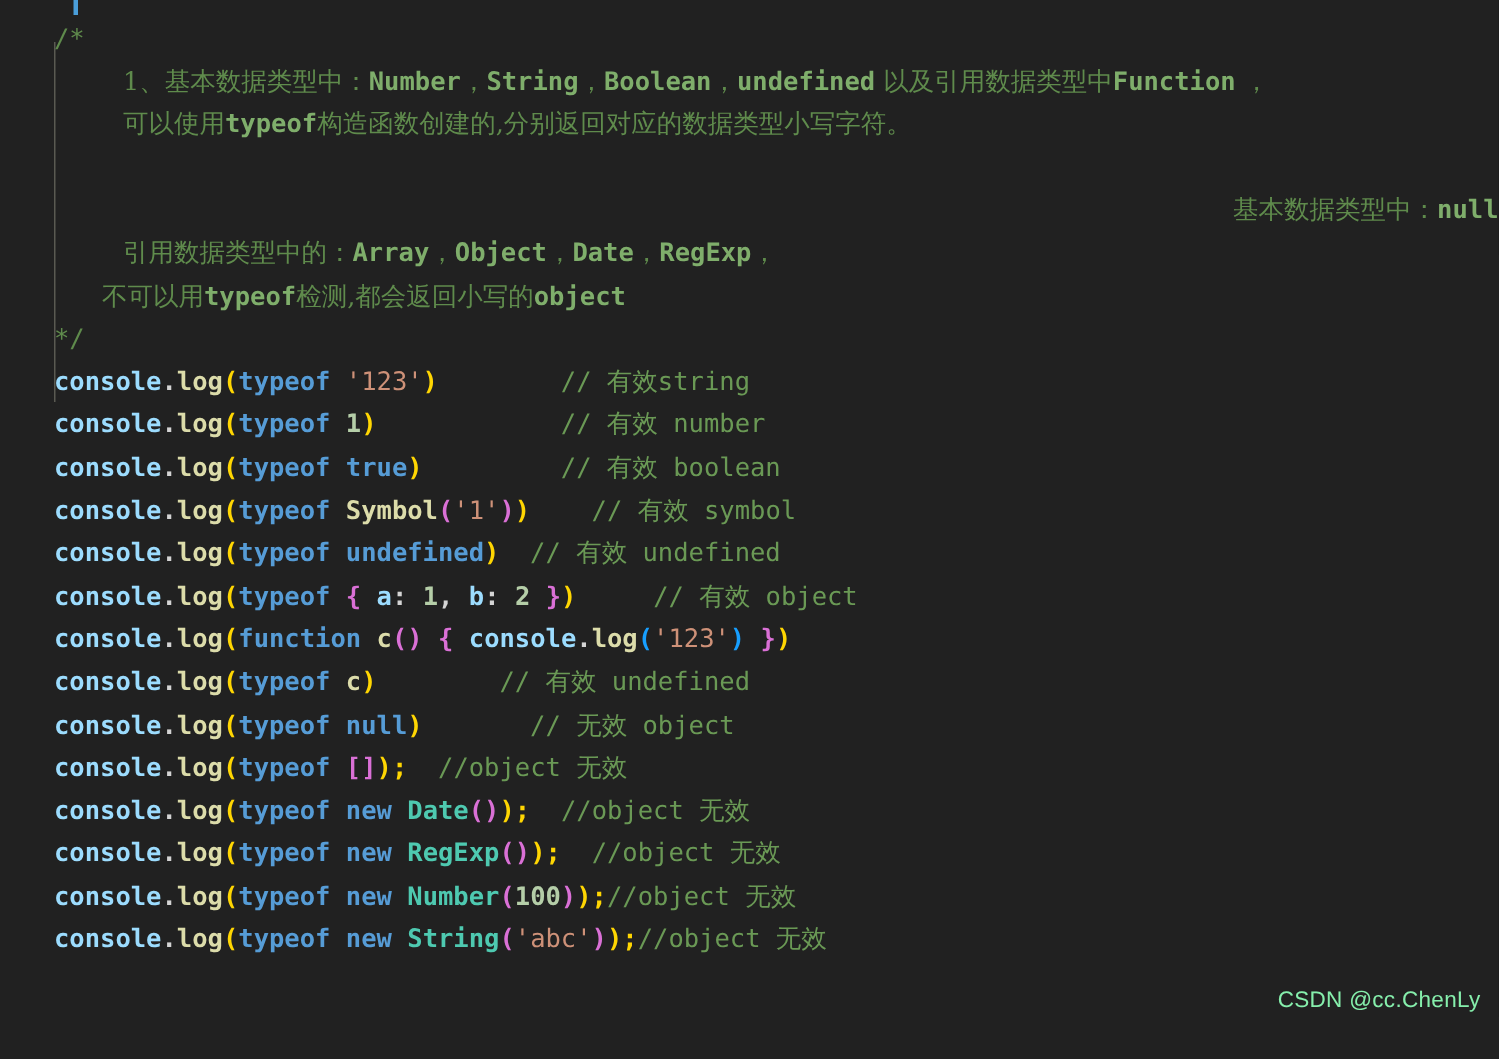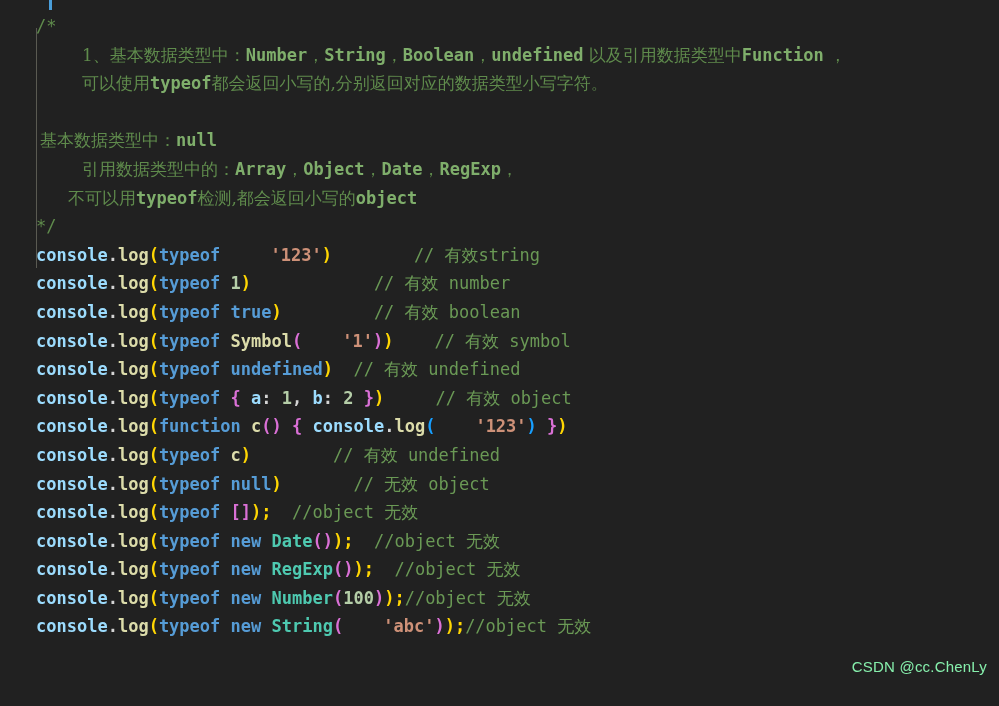--- a/index.html
+++ b/index.html
@@ -64,21 +64,21 @@
   }
   .cmt-doc   { color: #5f8b4c; }
   .cmt-green { color: #6a9955; }
   .cmt-code  { color: #7fae6b; }
 
   .c-console { color: #9cdcfe; font-weight: bold; }
   .c-prop    { color: #dcdcaa; font-weight: bold; }
   .c-kw      { color: #569cd6; font-weight: bold; }
   .c-fn      { color: #dcdcaa; font-weight: bold; }
   .c-class   { color: #4ec9b0; font-weight: bold; }
-  .c-str     { color: #ce9178; font-weight: bold; margin-left: 40px; }
+  .c-str     { color: #ce9178; font-weight: normal; }
   .c-num     { color: #b5cea8; font-weight: bold; }
   .c-punct   { color: #d4d4d4; font-weight: bold; }
   .c-semi    { color: #ffd602; font-weight: bold; }
   .b-gold    { color: #ffd602; font-weight: bold; }
   .b-pink    { color: #da70d6; font-weight: bold; }
   .b-blue    { color: #179fff; font-weight: bold; }
 
   .watermark {
     position: absolute;
     right: 12px;
@@ -99,23 +99,23 @@
   <div class="code-area">
 
     <div class="line-fragment">
       <span class="caret-frag"></span>
     </div>
 
     <div class="line cmt-doc">/*</div>
 
     <div id="comment-lines">
         <div class="line cmt-doc" style="padding-left: 82px;"><span class="cmt-body">1、基本数据类型中：</span><span class="mono cmt-code">Number</span><span class="cmt-body">，</span><span class="mono cmt-code">String</span><span class="cmt-body">，</span><span class="mono cmt-code">Boolean</span><span class="cmt-body">，</span><span class="mono cmt-code">undefined</span><span class="cmt-body"> 以及引用数据类型中</span><span class="mono cmt-code">Function</span><span class="cmt-body"> ，</span></div>
-        <div class="line cmt-doc" style="padding-left: 82px;"><span class="cmt-body">可以使用</span><span class="mono cmt-code">typeof</span><span class="cmt-body">都会返回小写的,分别返回对应的数据类型小写字符。</span></div>
+        <div class="line cmt-doc" style="padding-left: 82px;"><span class="cmt-body">可以使用</span><span class="mono cmt-code">typeof</span><span class="cmt-body">构造函数创建的,分别返回对应的数据类型小写字符。</span></div>
         <div class="line cmt-doc" style="padding-left: 82px;">&nbsp;</div>
-        <div class="line cmt-doc" style="padding-left: 40px;"><span class="cmt-body">基本数据类型中：</span><span class="mono cmt-code">null</span></div>
+        <div class="line cmt-doc" style="padding-left: 40px; text-align: right;"><span class="cmt-body">基本数据类型中：</span><span class="mono cmt-code">null</span></div>
         <div class="line cmt-doc" style="padding-left: 82px;"><span class="cmt-body">引用数据类型中的：</span><span class="mono cmt-code">Array</span><span class="cmt-body">，</span><span class="mono cmt-code">Object</span><span class="cmt-body">，</span><span class="mono cmt-code">Date</span><span class="cmt-body">，</span><span class="mono cmt-code">RegExp</span><span class="cmt-body">，</span></div>
         <div class="line cmt-doc" style="padding-left: 68px;"><span class="cmt-body">不可以用</span><span class="mono cmt-code">typeof</span><span class="cmt-body">检测,都会返回小写的</span><span class="mono cmt-code">object</span></div>
       </div>
 
     <div class="line cmt-doc">*/</div>
 
     <div id="code-lines">
         <div class="line"><span class="c-console">console</span><span class="c-punct">.</span><span class="c-prop">log</span><span class="b-gold">(</span><span class="c-kw">typeof</span><span class="c-punct"> </span><span class="c-str">'123'</span><span class="b-gold">)</span><span class="c-punct">        </span><span class="cmt-green">// 有效string</span></div>
         <div class="line"><span class="c-console">console</span><span class="c-punct">.</span><span class="c-prop">log</span><span class="b-gold">(</span><span class="c-kw">typeof</span><span class="c-punct"> </span><span class="c-num">1</span><span class="b-gold">)</span><span class="c-punct">            </span><span class="cmt-green">// 有效 number</span></div>
         <div class="line"><span class="c-console">console</span><span class="c-punct">.</span><span class="c-prop">log</span><span class="b-gold">(</span><span class="c-kw">typeof</span><span class="c-punct"> </span><span class="c-kw">true</span><span class="b-gold">)</span><span class="c-punct">         </span><span class="cmt-green">// 有效 boolean</span></div>

